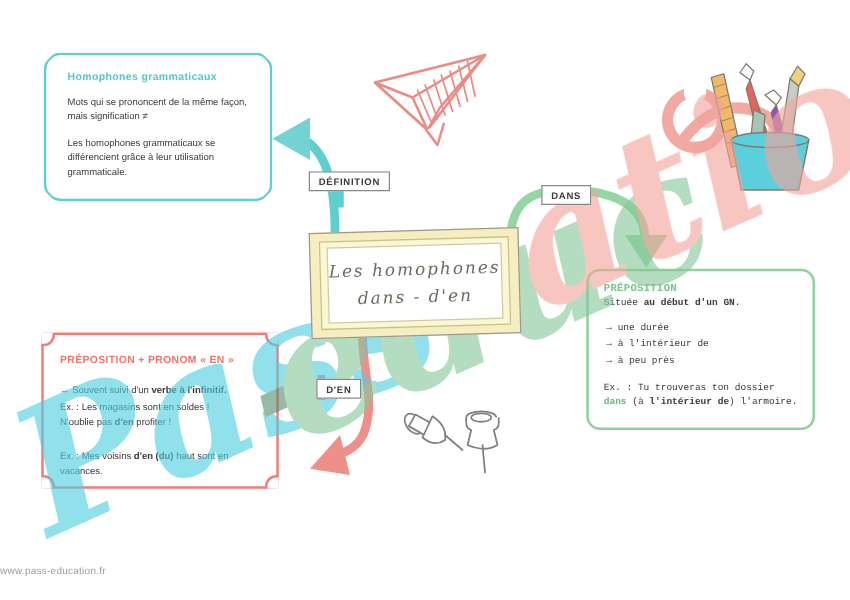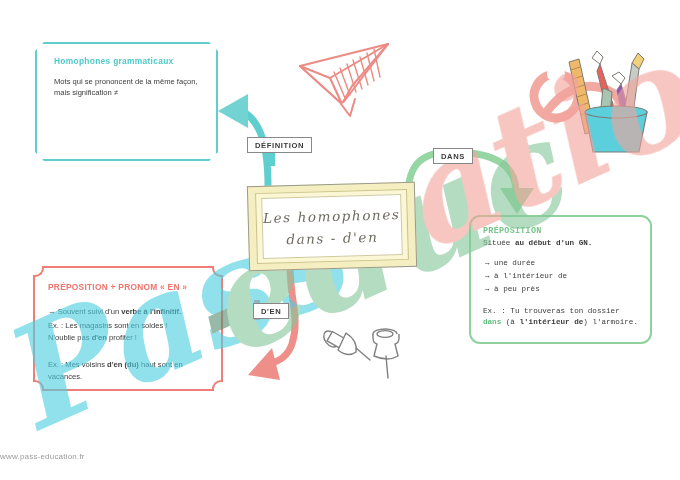--- a/index.html
+++ b/index.html
@@ -27,21 +27,21 @@
     font-weight:bold;
     letter-spacing:.3px;
     margin:0 0 8px 0;
   }
   .card p{margin:0 0 7px 0;}
 
   
   #card-definition{
     left:35px; top:42px; width:183px; height:119px;
     border-color:#5ecfce;
-    border-radius:3px;
+    border-radius:14px;
     -webkit-clip-path: polygon(9px 0,calc(100% - 9px) 0,100% 9px,100% calc(100% - 9px),calc(100% - 9px) 100%,9px 100%,0 calc(100% - 9px),0 9px);
     clip-path: polygon(9px 0,calc(100% - 9px) 0,100% 9px,100% calc(100% - 9px),calc(100% - 9px) 100%,9px 100%,0 calc(100% - 9px),0 9px);
     padding:12px 14px 10px 17px;
     font-size:7.6px;
     line-height:11.6px;
     color:#3b3b3b;
   }
   #card-definition .title{ color:#4fc9c9; font-size:8.4px; }
 
   
@@ -243,20 +243,21 @@
     </div>
   </div>
 
   <div class="conn-label" id="label-definition">DÉFINITION</div>
   <div class="conn-label" id="label-dans">DANS</div>
   <div class="conn-label" id="label-den">D'EN</div>
 
   <div class="card" id="card-definition">
     <div class="title">Homophones grammaticaux</div>
     <p>Mots qui se prononcent de la même façon, mais signification ≠</p>
+    <p style="margin-top:10px">Les homophones grammaticaux se différencient grâce à leur utilisation grammaticale.</p>
   </div>
 
   <div class="card" id="card-preposition">
     <div class="title">PRÉPOSITION</div>
     <div>
       <span>Située </span><b>au début d'un GN.</b>
     </div>
     <div class="arrows">
       <div>→ une durée</div>
       <div>→ à l'intérieur de</div>

